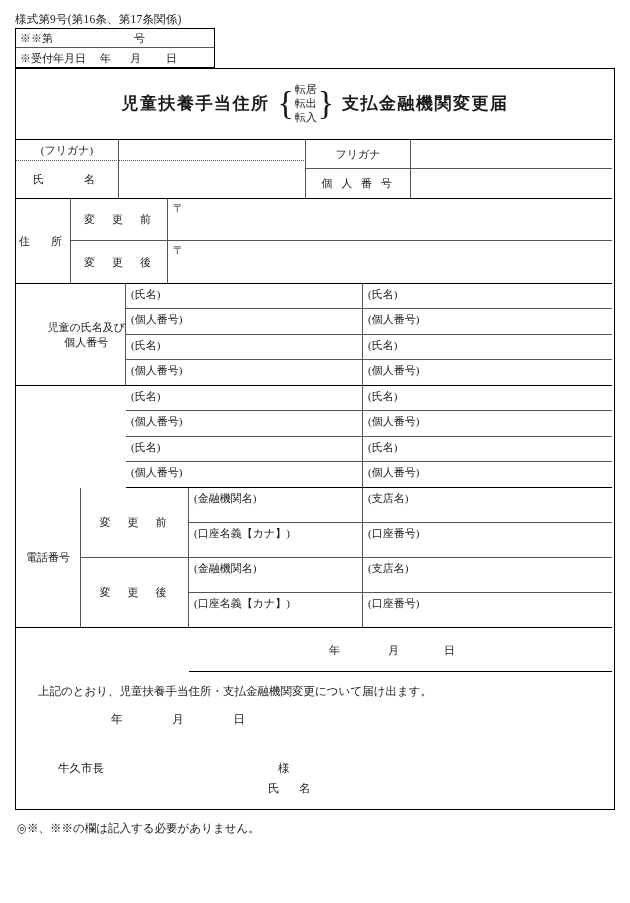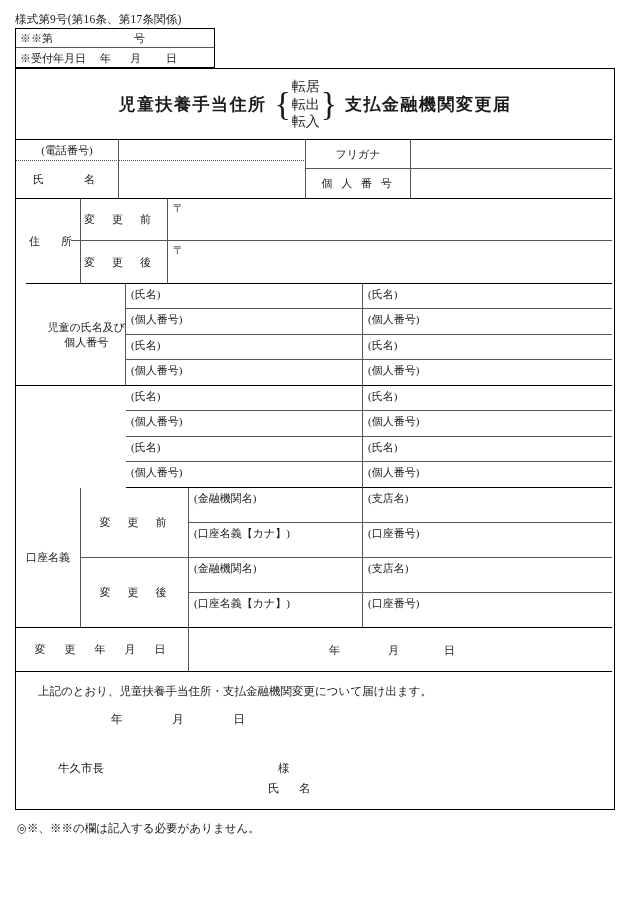--- a/index.html
+++ b/index.html
@@ -124,21 +124,21 @@
     line-height: 0.85;
     font-family: "Liberation Serif", serif;
     font-weight: 300;
   }
   .brace-items {
     display: flex;
     flex-direction: column;
     align-items: center;
     justify-content: center;
     line-height: 1.25;
-    font-size: 14px;
+    font-size: 11px;
   }
   .ml  { line-height: 1.35; justify-content: flex-end; }
 
   
   .stmt-text {
     position: absolute;
     left: 22px; top: 12px;
     font-size: 11.5px;
     white-space: nowrap;
   }
@@ -208,35 +208,35 @@
             <span>転居</span>
             <span>転出</span>
             <span>転入</span>
           </span>
           <span class="brace">}</span>
         </span>
         <span class="title-main">支払金融機関変更届</span>
       </div>
     </div>
 
-    <div class="cell ctr bd-r dot-b thick-t" style="left:0; top:70px; width:103px; height:22px;">(電話番号)</div>
+    <div class="cell ctr bd-r dot-b thick-t" style="left:0; top:70px; width:103px; height:22px;">(フリガナ)</div>
 
     <div class="cell lt bd-r dot-b thick-t" style="left:103px; top:70px; width:187px; height:22px;"></div>
 
     <div class="cell ctr bd-r thick-b" style="left:0; top:92px; width:103px; height:38px; letter-spacing:6px;">氏　　名</div>
 
     <div class="cell lt bd-r thick-b" style="left:103px; top:92px; width:187px; height:38px;"></div>
 
     <div class="cell ctr bd-r bd-b thick-t" style="left:290px; top:70px; width:105px; height:30px;">フリガナ</div>
     <div class="cell lt bd-b thick-t" style="left:395px; top:70px; width:201px; height:30px;"></div>
 
     <div class="cell ctr bd-r thick-b" style="left:290px; top:100px; width:105px; height:30px; letter-spacing:3px;">個 人 番 号</div>
     <div class="cell lt thick-b" style="left:395px; top:100px; width:201px; height:30px;"></div>
 
-    <div class="cell ctr bd-r thick-b" style="left:10px; top:130px; width:55px; height:85px; letter-spacing:5px;font-family:Liberation Serif, serif;">住　所</div>
+    <div class="cell ctr bd-r thick-b" style="left:0; top:130px; width:55px; height:85px; letter-spacing:5px;font-family:Liberation Serif, serif;">住　所</div>
 
     <div class="cell ctr bd-r bd-b" style="left:55px; top:130px; width:97px; height:42px; letter-spacing:3px;">変　更　前</div>
     <div class="cell bd-b" style="left:152px; top:130px; width:444px; height:42px;">
       <span class="postal" style="position:absolute; left:5px; top:2px;">〒</span>
       <span style="position:absolute; left:24px; top:2px;"></span>
     </div>
 
     <div class="cell ctr bd-r thick-b" style="left:55px; top:172px; width:97px; height:43px; letter-spacing:3px;">変　更　後</div>
     <div class="cell thick-b" style="left:152px; top:172px; width:444px; height:43px;">
       <span class="postal" style="position:absolute; left:5px; top:2px;">〒</span>
@@ -297,21 +297,21 @@
     <div class="cell lt bd-b" style="left:347px; top:368px; width:249px; height:25px;">
       <span>(氏名)</span>
     </div>
     <div class="cell lt bd-r thick-b" style="left:110px; top:393px; width:237px; height:26px;">
       <span>(個人番号)</span>
     </div>
     <div class="cell lt thick-b" style="left:347px; top:393px; width:249px; height:26px;">
       <span>(個人番号)</span>
     </div>
 
-    <div class="cell ctr bd-r thick-b" style="left:0; top:419px; width:65px; height:140px;">口座名義</div>
+    <div class="cell ctr bd-r thick-b" style="left:0; top:419px; width:65px; height:140px;">電話番号</div>
 
     <div class="cell ctr bd-r bd-b" style="left:65px; top:419px; width:108px; height:70px; letter-spacing:3px;">変　更　前</div>
     <div class="cell ctr bd-r thick-b" style="left:65px; top:489px; width:108px; height:70px; letter-spacing:3px;">変　更　後</div>
 
     <div class="cell lt bd-r bd-b" style="left:173px; top:419px; width:174px; height:35px;">
       <span>(金融機関名)</span>
     </div>
     <div class="cell lt bd-b" style="left:347px; top:419px; width:249px; height:35px;">
       <span>(支店名)</span>
     </div>
@@ -330,21 +330,20 @@
       <span>(支店名)</span>
     </div>
 
     <div class="cell lt bd-r thick-b" style="left:173px; top:524px; width:174px; height:35px;">
       <span>(口座名義【カナ】)</span>
     </div>
     <div class="cell lt thick-b" style="left:347px; top:524px; width:249px; height:35px;">
       <span>(口座番号)</span>
     </div>
 
-    <div class="cell ctr bd-r thick-b" style="left:0; top:559px; width:173px; height:44px; letter-spacing:4px;">変　更　年　月　日</div>
     <div class="cell thick-b" style="left:173px; top:559px; width:423px; height:44px;">
       <span style="position:absolute; left:140px; top:50%; transform:translateY(-50%);">年</span>
       <span style="position:absolute; left:199px; top:50%; transform:translateY(-50%);">月</span>
       <span style="position:absolute; left:255px; top:50%; transform:translateY(-50%);">日</span>
     </div>
 
     <div class="cell" style="left:0; top:603px; width:596px; height:139px;">
       <div class="stmt-text">上記のとおり、児童扶養手当住所・支払金融機関変更について届け出ます。</div>
       <div class="stmt-date">
         <span>年</span>

